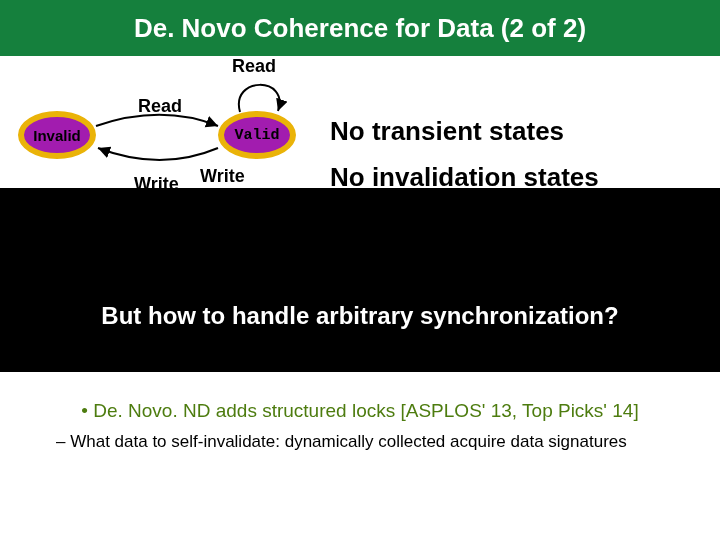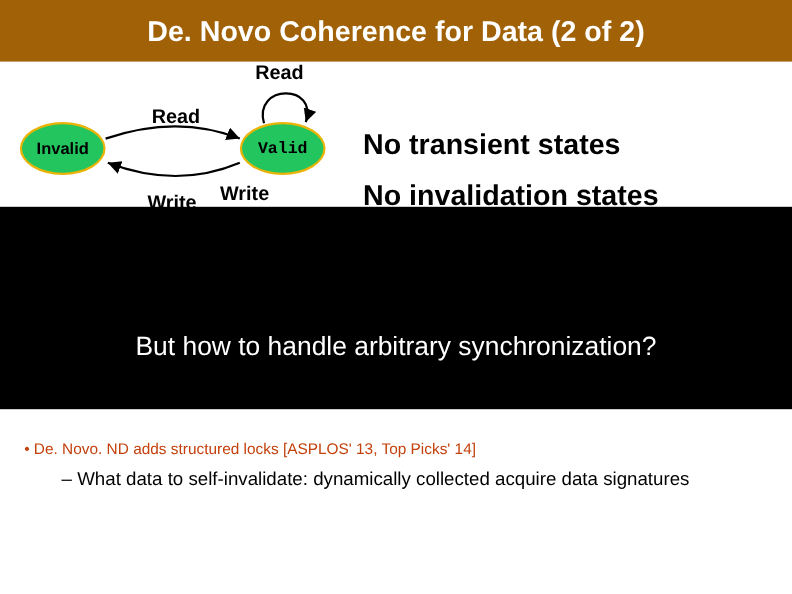--- a/index.html
+++ b/index.html
@@ -7,42 +7,42 @@
     width: 720px;
     height: 540px;
     background: #ffffff;
     font-family: Arial, Helvetica, sans-serif;
     overflow: hidden;
     position: relative;
   }
   .title-bar {
     width: 100%;
     height: 56px;
-    background: #a16207;
+    background: #15803d;
     display: flex;
     align-items: center;
     justify-content: center;
   }
   .title-text {
     color: #ffffff;
     font-size: 26px;
     font-weight: bold;
   }
   .diagram-area {
     position: relative;
     width: 100%;
     height: 170px;
   }
   .state-circle {
     position: absolute;
     width: 78px;
     height: 48px;
-    border: 2px solid #eab308;
+    border: 6px solid #eab308;
     border-radius: 50%;
-    background: #22c55e;
+    background: #a21caf;
     display: flex;
     align-items: center;
     justify-content: center;
     font-size: 15px;
     font-weight: bold;
   }
   .invalid-state { left: 18px; top: 55px; }
   .valid-state { left: 218px; top: 55px; font-family: Liberation Mono, monospace; }
   .trans-label {
     position: absolute;
@@ -75,34 +75,35 @@
     width: 720px;
     height: 128px;
     background: #000000;
     display: flex;
     align-items: center;
     justify-content: center;
   }
   .question-text {
     color: #ffffff;
     font-size: 24px;
-    font-weight: normal;
+    font-weight: bold;
     text-align: center;
     margin-top: 16px;
   }
   .bullets {
     position: absolute;
     left: 22px;
     top: 400px;
     width: 676px;
   }
   .bullet-main {
-    font-size: 14px;
-    color: #c2410c;
+    font-size: 19px;
+    color: #4d7c0f;
     margin-bottom: 10px;
+    text-align: center;
   }
   .bullet-sub {
     font-size: 17px;
     color: #000;
     margin-left: 34px;
     margin-bottom: 4px;
     text-indent: -14px;
     padding-left: 14px;
   }
   svg.diagram-svg {

